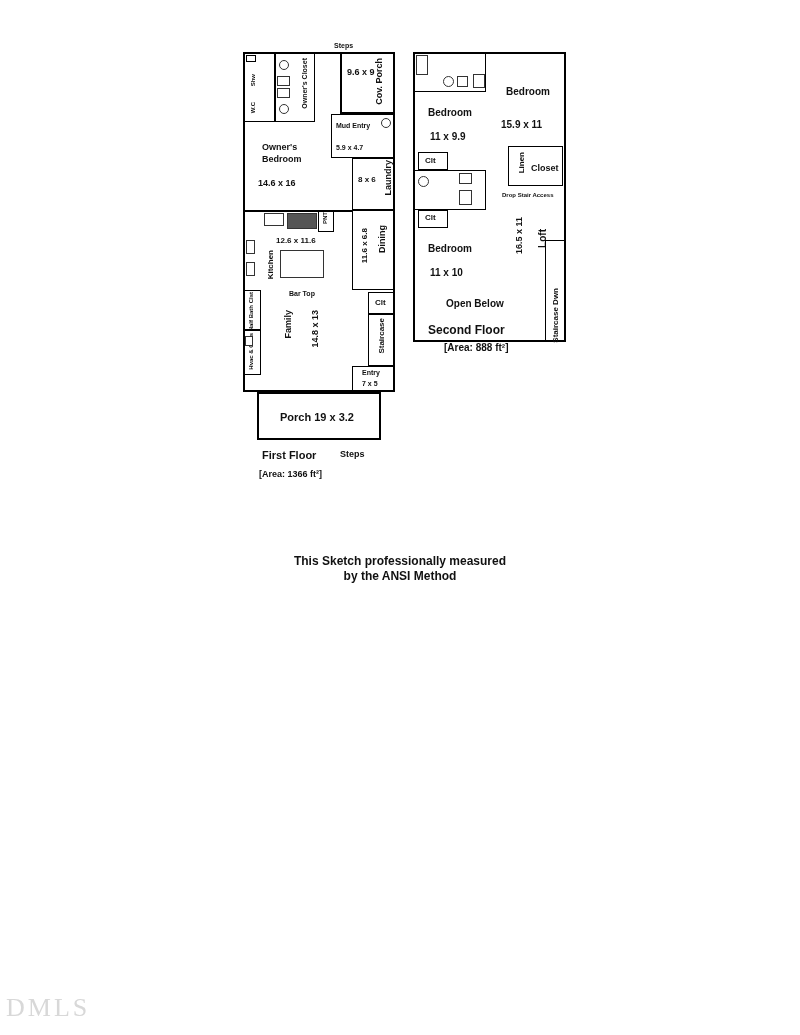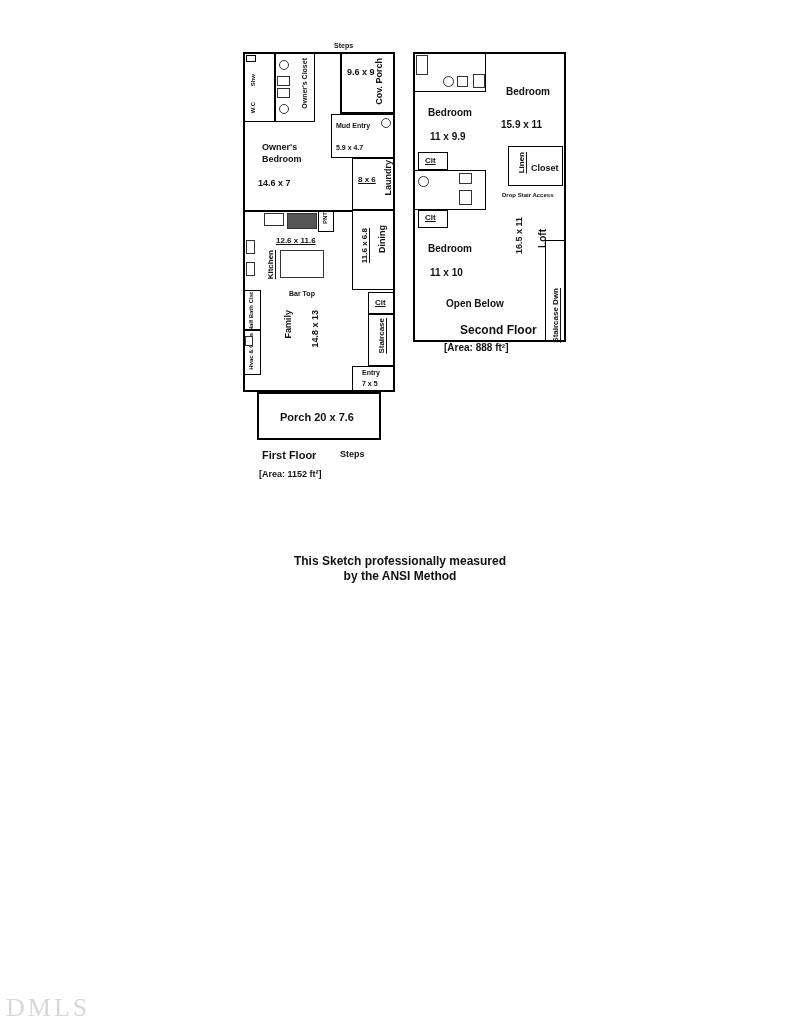--- a/index.html
+++ b/index.html
@@ -67,21 +67,21 @@
     border: 2px solid #000;
   }
   #cov-porch-outline {
     left: 340px; top: 52px; width: 55px; height: 62px;
     border: 2px solid #000;
   }
 
   
   .t6 { font-size: 6px; }
   .t7 { font-size: 7px; }
-  .t8 { font-size: 8px; text-decoration: underline; }
+  .t8 { font-size: 8px; }
   .t9 { font-size: 9px; }
   .t10 { font-size: 10px; }
   .t11 { font-size: 11px; }
   .t12 { font-size: 12px; }
 
   .title-block {
     position: absolute;
     left: 0; right: 0;
     text-align: center;
     font-weight: bold;
@@ -115,21 +115,21 @@
 
   <div class="thin" style="left:275px; top:52px; width:40px; height:70px;"></div>
   <div class="lbl t7 vert" style="left:301px; top:58px;">Owner's Closet</div>
   <div class="fix round" style="left:279px; top:60px; width:10px; height:10px;"></div>
   <div class="fix" style="left:277px; top:76px; width:13px; height:10px;"></div>
   <div class="fix" style="left:277px; top:88px; width:13px; height:10px;"></div>
   <div class="fix round" style="left:279px; top:104px; width:10px; height:10px;"></div>
 
   <div class="lbl t9 center" style="left:262px; top:142px;">Owner's</div>
   <div class="lbl t9 center" style="left:262px; top:154px;">Bedroom</div>
-  <div class="lbl t9 center" style="left:258px; top:178px;">14.6 x 7</div>
+  <div class="lbl t9 center" style="left:258px; top:178px;">14.6 x 16</div>
 
   <div class="thin" style="left:331px; top:114px; width:64px; height:44px;"></div>
   <div class="lbl t7" style="left:336px; top:122px;">Mud Entry</div>
   <div class="lbl t7" style="left:336px; top:144px;">5.9 x 4.7</div>
   <div class="fix round" style="left:381px; top:118px; width:10px; height:10px;"></div>
 
   <div class="thin" style="left:352px; top:158px; width:43px; height:52px;"></div>
   <div class="lbl t9 vert" style="left:383px; top:160px;">Laundry</div>
   <div class="lbl t8 center" style="left:358px; top:175px;">8 x 6</div>
 
@@ -162,25 +162,25 @@
   <div class="thin" style="left:368px; top:292px; width:27px; height:22px;"></div>
   <div class="lbl t8" style="left:375px; top:298px;">Clt</div>
   <div class="thin" style="left:368px; top:314px; width:27px; height:52px;"></div>
   <div class="lbl t8 vert" style="left:377px; top:318px;">Staircase</div>
 
   <div class="thin" style="left:352px; top:366px; width:43px; height:26px;"></div>
   <div class="lbl t7 center" style="left:362px; top:369px;">Entry</div>
   <div class="lbl t7 center" style="left:362px; top:380px;">7 x 5</div>
 
   <div class="room" id="porch-outline"></div>
-  <div class="lbl t11 center" style="left:280px; top:411px;">Porch 20 x 7.6</div>
+  <div class="lbl t11 center" style="left:280px; top:411px;">Porch 19 x 3.2</div>
 
   <div class="lbl t11" style="left:262px; top:449px;">First Floor</div>
   <div class="lbl t9" style="left:340px; top:449px;">Steps</div>
-  <div class="lbl t9" style="left:259px; top:469px;">[Area: 1152 ft²]</div>
+  <div class="lbl t9" style="left:259px; top:469px;">[Area: 1366 ft²]</div>
 
   <div class="room" id="second-floor-outline"></div>
 
   <div class="thin" style="left:413px; top:52px; width:73px; height:40px;"></div>
   <div class="fix" style="left:416px; top:55px; width:12px; height:20px;"></div>
   <div class="fix round" style="left:443px; top:76px; width:11px; height:11px;"></div>
   <div class="fix" style="left:457px; top:76px; width:11px; height:11px;"></div>
   <div class="fix" style="left:473px; top:74px; width:12px; height:14px;"></div>
 
   <div class="lbl t10" style="left:506px; top:86px;">Bedroom</div>
@@ -209,20 +209,20 @@
   <div class="lbl t10" style="left:430px; top:267px;">11 x 10</div>
 
   <div class="lbl t10 vert" style="left:537px; top:229px;">Loft</div>
   <div class="lbl t9 vert" style="left:514px; top:217px;">16.5 x 11</div>
 
   <div class="thin" style="left:545px; top:240px; width:21px; height:102px;"></div>
   <div class="lbl t8 vert" style="left:551px; top:288px;">Staircase Dwn</div>
 
   <div class="lbl t10" style="left:446px; top:298px;">Open Below</div>
 
-  <div class="lbl t12" style="left:460px; top:324px;">Second Floor</div>
+  <div class="lbl t12" style="left:428px; top:324px;">Second Floor</div>
   <div class="lbl t10" style="left:444px; top:342px;">[Area: 888 ft²]</div>
 
   <div class="title-block t12" style="top:554px;">This Sketch professionally measured</div>
   <div class="title-block t12" style="top:569px;">by the ANSI Method</div>
 
   <div class="watermark">DMLS</div>
 </div>
 
 </body></html>

